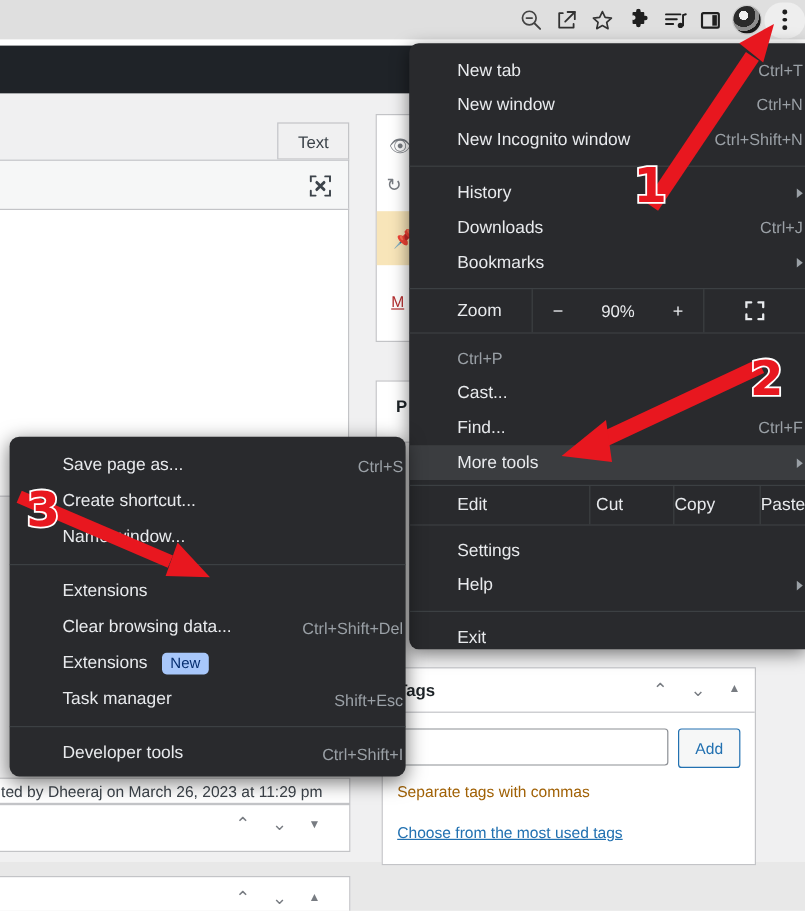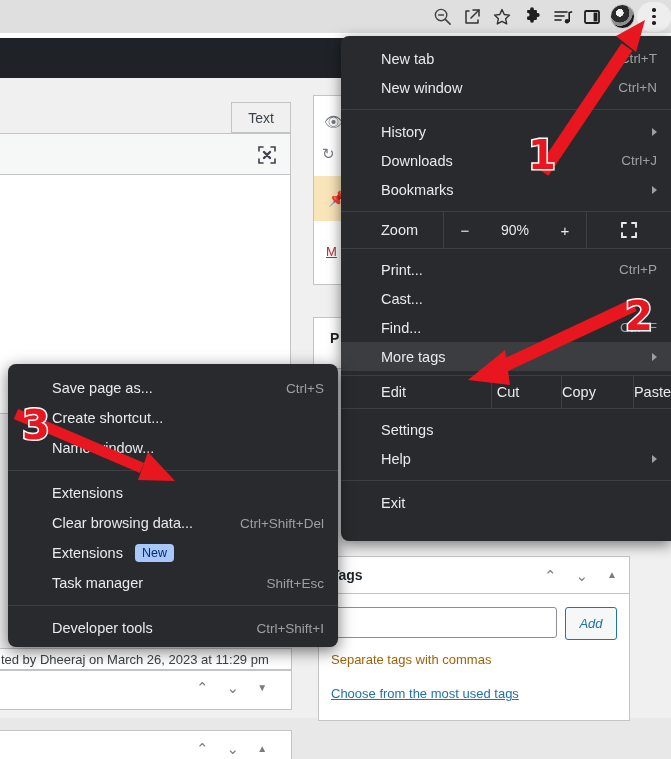--- a/index.html
+++ b/index.html
@@ -72,21 +72,21 @@
   .tags-head-ctrls { margin-left: auto; display: flex; gap: 19px; align-items: center; color: #787c82; }
   .tags-body { padding: 13px 12px 0 12px; }
   .tags-input-row { display: flex; gap: 8px; align-items: stretch; }
   .tags-input {
     flex: 1; height: 31px; border: 1px solid #8c8f94; border-radius: 3px;
     background: #fff; font-size: 13px; padding: 0 8px; color: #2c3338; min-width: 0;
   }
   .add-btn {
     width: 52px; height: 33px; border: 1px solid #2271b1; border-radius: 3px;
     background: #f6f7f7; color: #2271b1; font-size: 13px;
-    font-family: "Liberation Sans", sans-serif; cursor: pointer; font-style: italic;
+    font-family: "Liberation Sans", sans-serif; cursor: pointer;
   }
   .tags-hint { margin-top: 12px; font-size: 13px; color: #a16207; }
   .tags-link {
     display: inline-block; margin-top: 19px; font-size: 13px;
     color: #2271b1; text-decoration: underline; cursor: pointer;
   }
 
   
   .toolbar { position: absolute; right: 0; top: 0; height: 33px; display: flex; align-items: center; }
   .tb-icon {
@@ -107,21 +107,21 @@
 
   
   .chrome-menu {
     position: absolute; left: 341px; top: 36px; width: 330px; height: 505px;
     background: #292a2d; border-radius: 8px 0 0 8px;
     box-shadow: 0 4px 14px rgba(0,0,0,.5);
     color: #e8eaed; font-size: 14.5px; overflow: hidden;
   }
   .mi {
     position: relative; height: 29px; display: flex; align-items: center;
-    padding: 0 14px 0 40px; cursor: pointer; white-space: nowrap;
+    padding: 0 2px 0 40px; cursor: pointer; white-space: nowrap;
   }
   .mi .label { flex: 1; }
   .mi .accel { color: #9aa0a6; font-size: 13.5px; }
   .mi .caret {
     width: 0; height: 0; border-left: 5px solid #9aa0a6;
     border-top: 4px solid transparent; border-bottom: 4px solid transparent;
     margin-left: 8px;
   }
   .mi.hl { background: #3b3d40; }
   .sep { height: 1px; background: #3c4043; margin: 7px 0; }
@@ -301,20 +301,24 @@
   <div class="chrome-menu">
     <div class="menu-pad-top"></div>
 
     <div class="mi">
       <span class="label">New tab</span>
       <span class="accel">Ctrl+T</span>
     </div>
     <div class="mi">
       <span class="label">New window</span>
       <span class="accel">Ctrl+N</span>
+    </div>
+    <div class="mi">
+      <span class="label">New Incognito window</span>
+      <span class="accel">Ctrl+Shift+N</span>
     </div>
 
     <div class="sep"></div>
 
     <div class="mi">
       <span class="label">History</span>
       <span class="caret"></span>
     </div>
     <div class="mi">
       <span class="label">Downloads</span>
@@ -337,33 +341,32 @@
       <span class="zoom-full">
         <svg width="18" height="18" viewBox="0 0 18 18" fill="none" stroke="#e8eaed" stroke-width="1.9" stroke-linecap="round">
           <path d="M2 6V2h4M16 6V2h-4M2 12v4h4M16 12v4h-4"></path>
         </svg>
       </span>
     </div>
 
     <div style="height:6px"></div>
 
     <div class="mi">
-      <span class="label">Print...</span>
       <span class="accel">Ctrl+P</span>
     </div>
     <div class="mi">
       <span class="label">Cast...</span>
       <span class="accel"></span>
     </div>
     <div class="mi">
       <span class="label">Find...</span>
       <span class="accel">Ctrl+F</span>
     </div>
     <div class="mi hl">
-      <span class="label">More tags</span>
+      <span class="label">More tools</span>
       <span class="caret"></span>
     </div>
 
     <div style="height:4px"></div>
 
     <div class="edit-row">
       <span class="edit-label">Edit</span>
       <span class="edit-cell">Cut</span>
       <span class="edit-cell">Copy</span>
       <span class="edit-cell">Paste</span>

